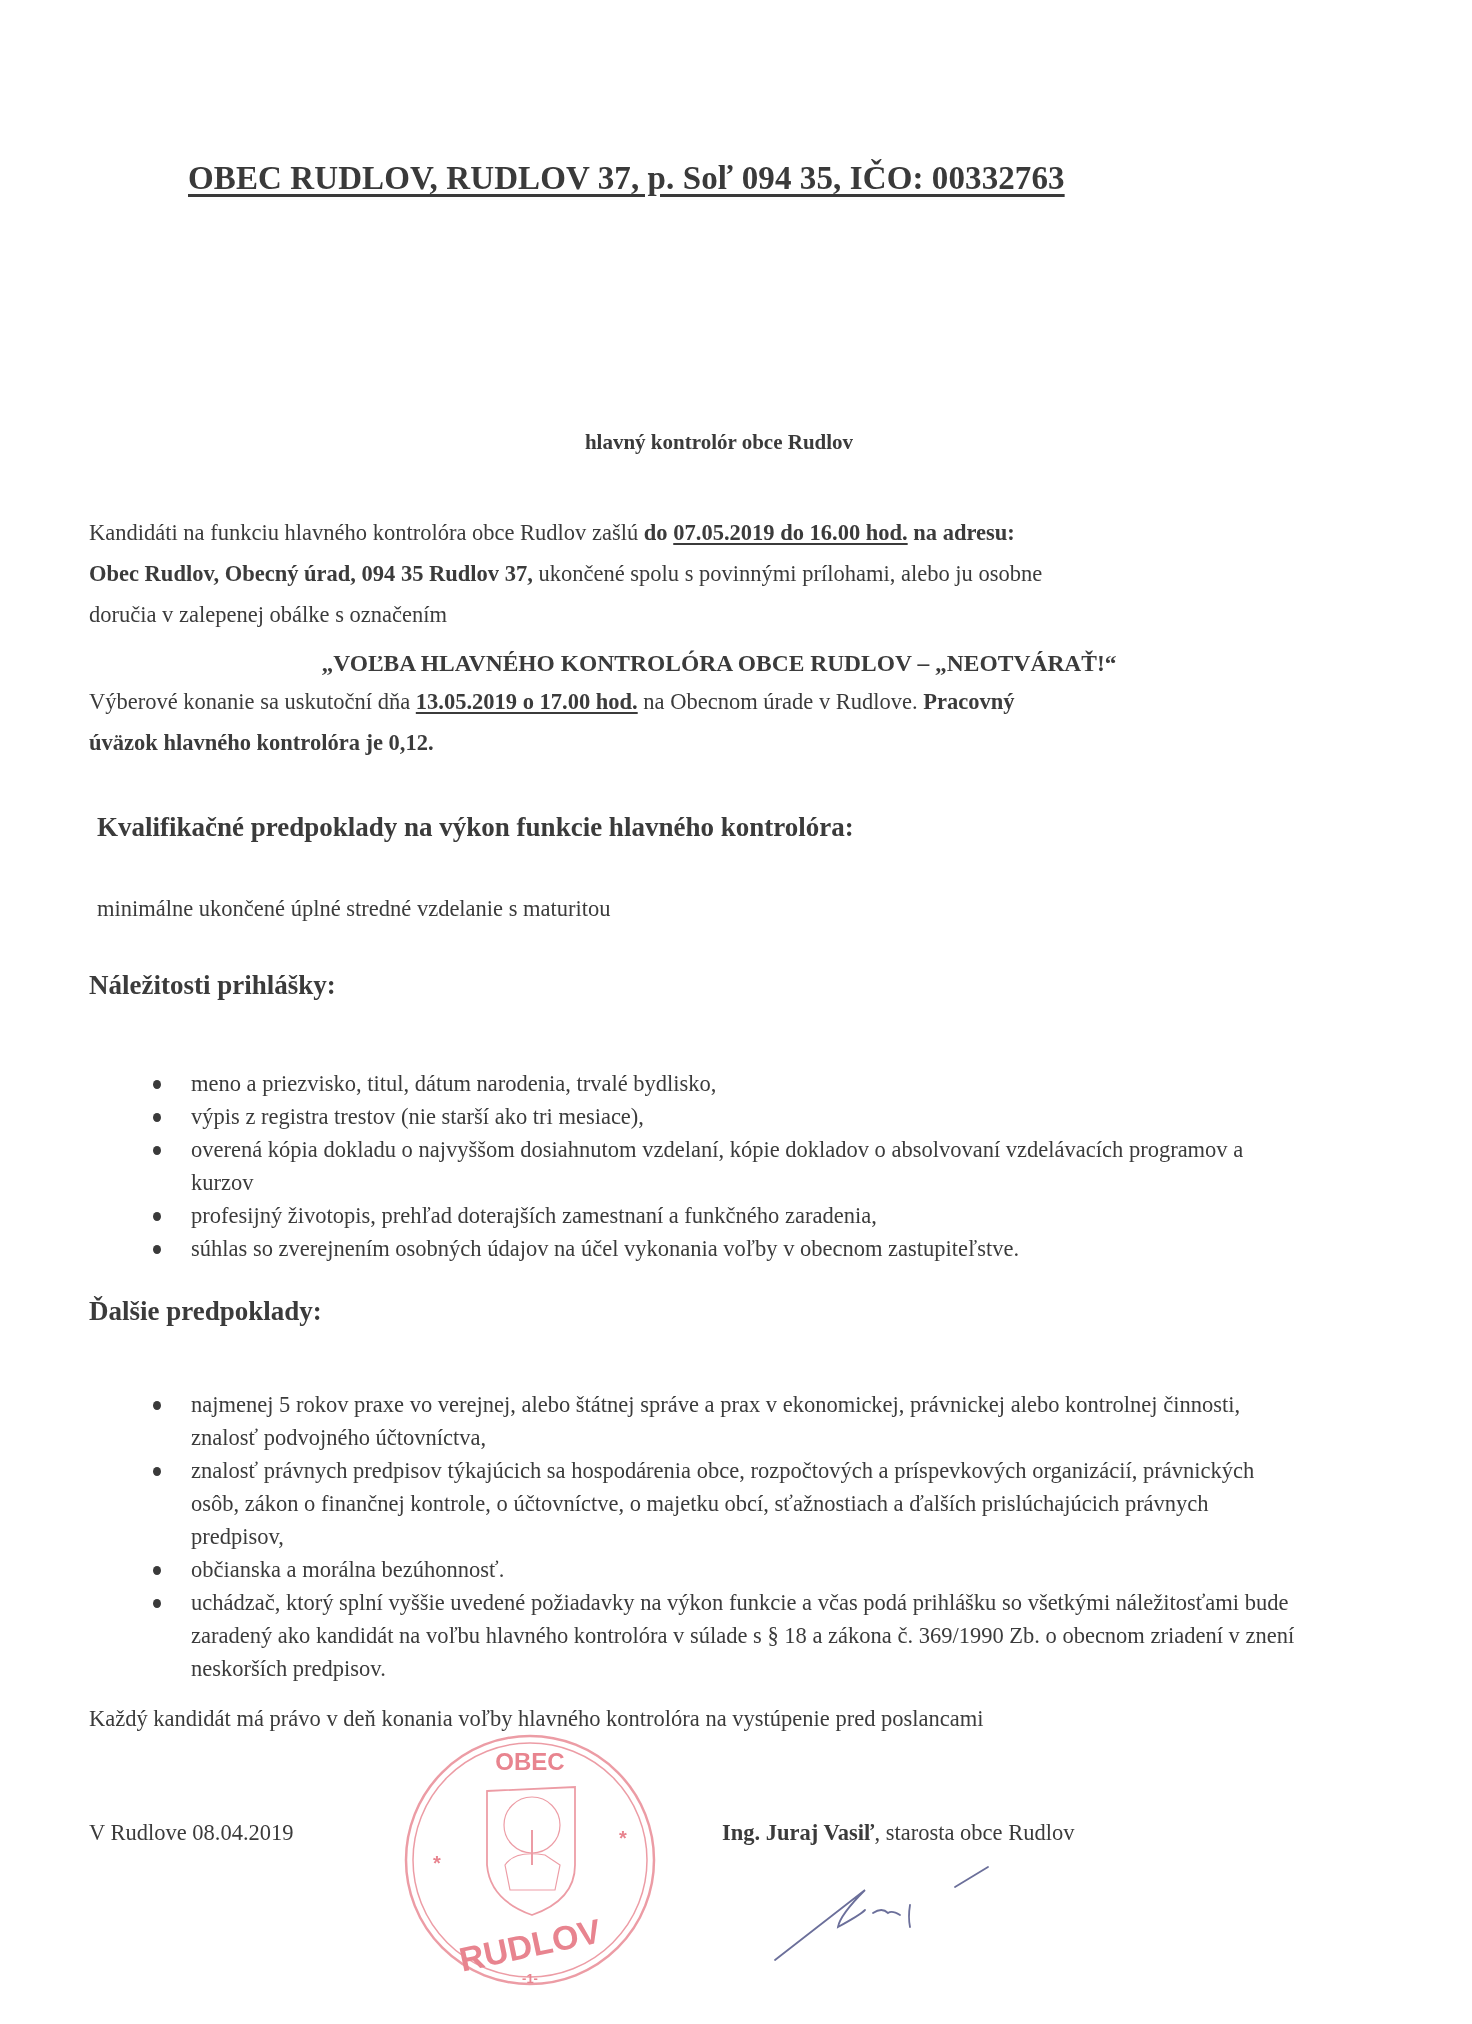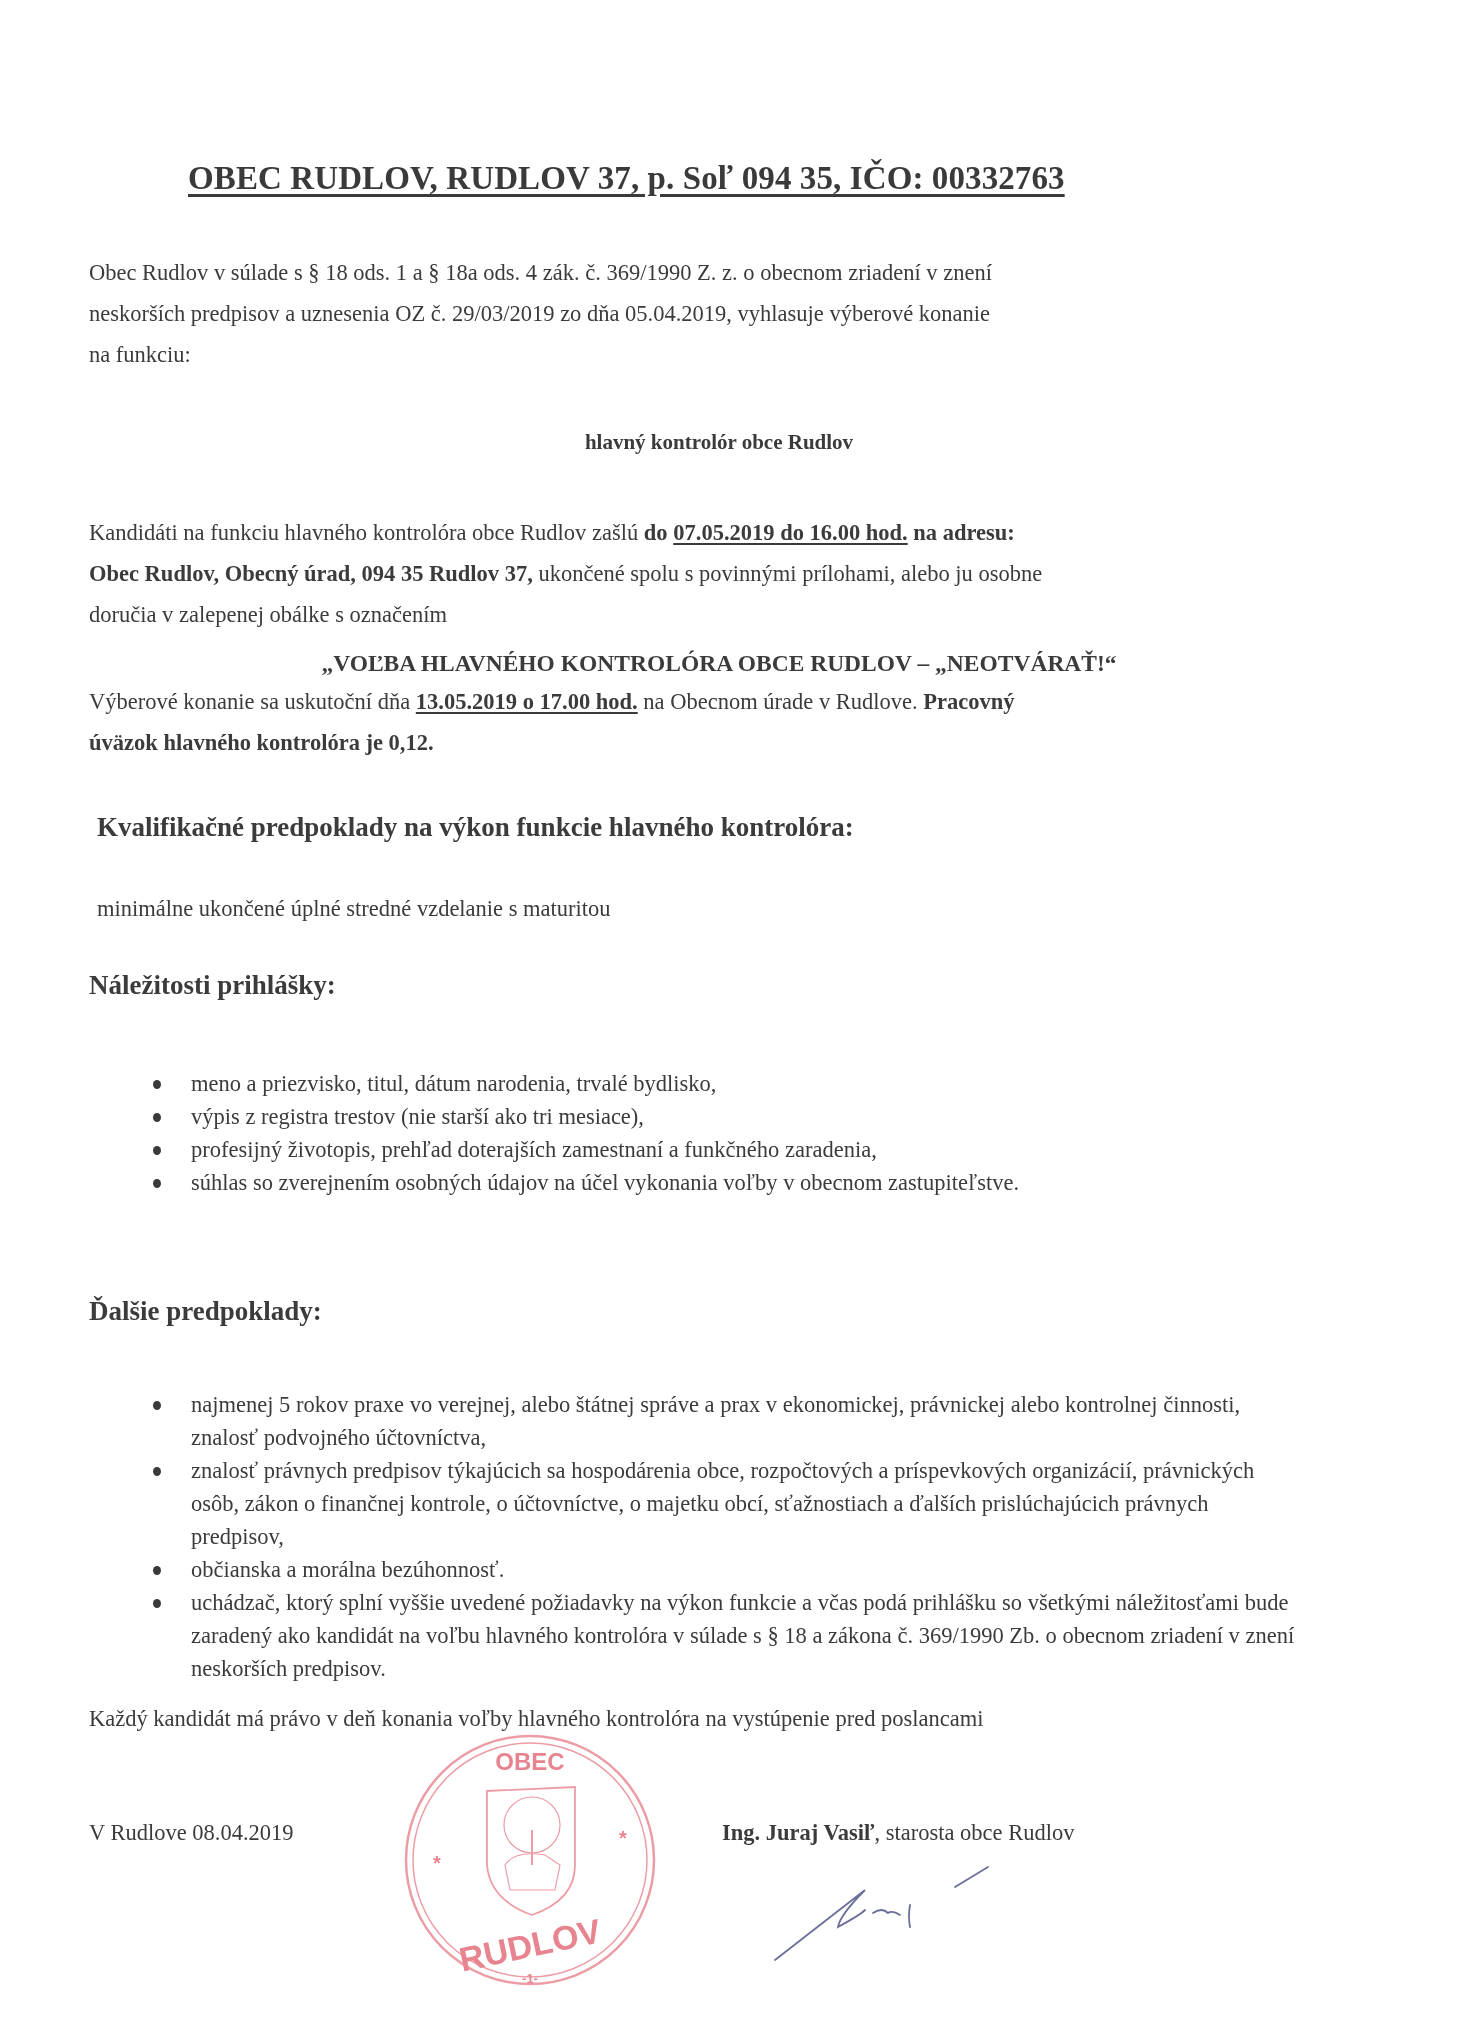--- a/index.html
+++ b/index.html
@@ -28,25 +28,20 @@
   .stamp { left: 395px; top: 1725px; width: 270px; height: 270px; }
   .sign { left: 770px; top: 1855px; width: 230px; height: 110px; }
 </style>
 </head>
 <body>
 
 <div class="page">
 
   <div class="abs title">OBEC RUDLOV, RUDLOV 37,  p. Soľ 094 35, IČO: 00332763</div>
 
-  <div class="abs para" style="top:252px;">
-    <div>Obec Rudlov v súlade s § 18 ods. 1 a § 18a ods. 4 zák. č. 369/1990 Z. z. o obecnom zriadení v znení</div>
-    <div>neskorších predpisov a  uznesenia OZ č. 29/03/2019 zo dňa 05.04.2019,  vyhlasuje výberové konanie</div>
-    <div>na funkciu:</div>
-  </div>
 
   <div class="abs para center h-sub" style="top:422px; left:89px; width:1260px; line-height:40px;">hlavný kontrolór obce Rudlov</div>
 
   <div class="abs para" style="top:512px;">
     <div>
       <span>Kandidáti na funkciu hlavného kontrolóra obce Rudlov zašlú </span><span class="b">do </span><span class="b u">07.05.2019 do 16.00 hod.</span><span class="b"> na adresu:</span>
     </div>
     <div>
       <span class="b">Obec Rudlov, Obecný úrad, 094 35 Rudlov 37,</span><span> ukončené spolu s povinnými prílohami, alebo ju osobne</span>
     </div>
@@ -63,20 +58,21 @@
   </div>
 
   <div class="abs h-sec" style="left:97px; top:812px;">Kvalifikačné predpoklady na výkon funkcie hlavného kontrolóra:</div>
   <div class="abs para" style="left:97px; top:888px;">minimálne ukončené úplné stredné vzdelanie s maturitou</div>
 
   <div class="abs h-sec" style="left:89px; top:970px;">Náležitosti prihlášky:</div>
   <div class="abs" style="left:89px; top:1051px; width:1230px;">
     <ul class="bul" id="app-list">
         <li><span class="dot"></span><span>meno a priezvisko, titul, dátum narodenia, trvalé bydlisko,</span></li>
         <li><span class="dot"></span><span>výpis z registra trestov (nie starší ako tri mesiace),</span></li>
+        <li><span class="dot"></span><span>overená kópia dokladu o najvyššom dosiahnutom vzdelaní, kópie dokladov o absolvovaní vzdelávacích programov a kurzov</span></li>
         <li><span class="dot"></span><span>profesijný životopis, prehľad doterajších zamestnaní a funkčného zaradenia,</span></li>
         <li><span class="dot"></span><span>súhlas so zverejnením osobných údajov na účel vykonania voľby v obecnom zastupiteľstve.</span></li>
       </ul>
   </div>
 
   <div class="abs h-sec" style="left:89px; top:1296px;">Ďalšie predpoklady:</div>
   <div class="abs" style="left:89px; top:1372px; width:1230px;">
     <ul class="bul" id="other-list">
         <li><span class="dot"></span><span>najmenej 5 rokov praxe vo verejnej, alebo štátnej správe a prax v  ekonomickej, právnickej alebo kontrolnej činnosti, znalosť podvojného účtovníctva,</span></li>
         <li><span class="dot"></span><span>znalosť právnych predpisov týkajúcich sa hospodárenia obce, rozpočtových a príspevkových organizácií, právnických osôb, zákon o finančnej kontrole, o účtovníctve, o majetku obcí, sťažnostiach a ďalších prislúchajúcich právnych predpisov,</span></li>

